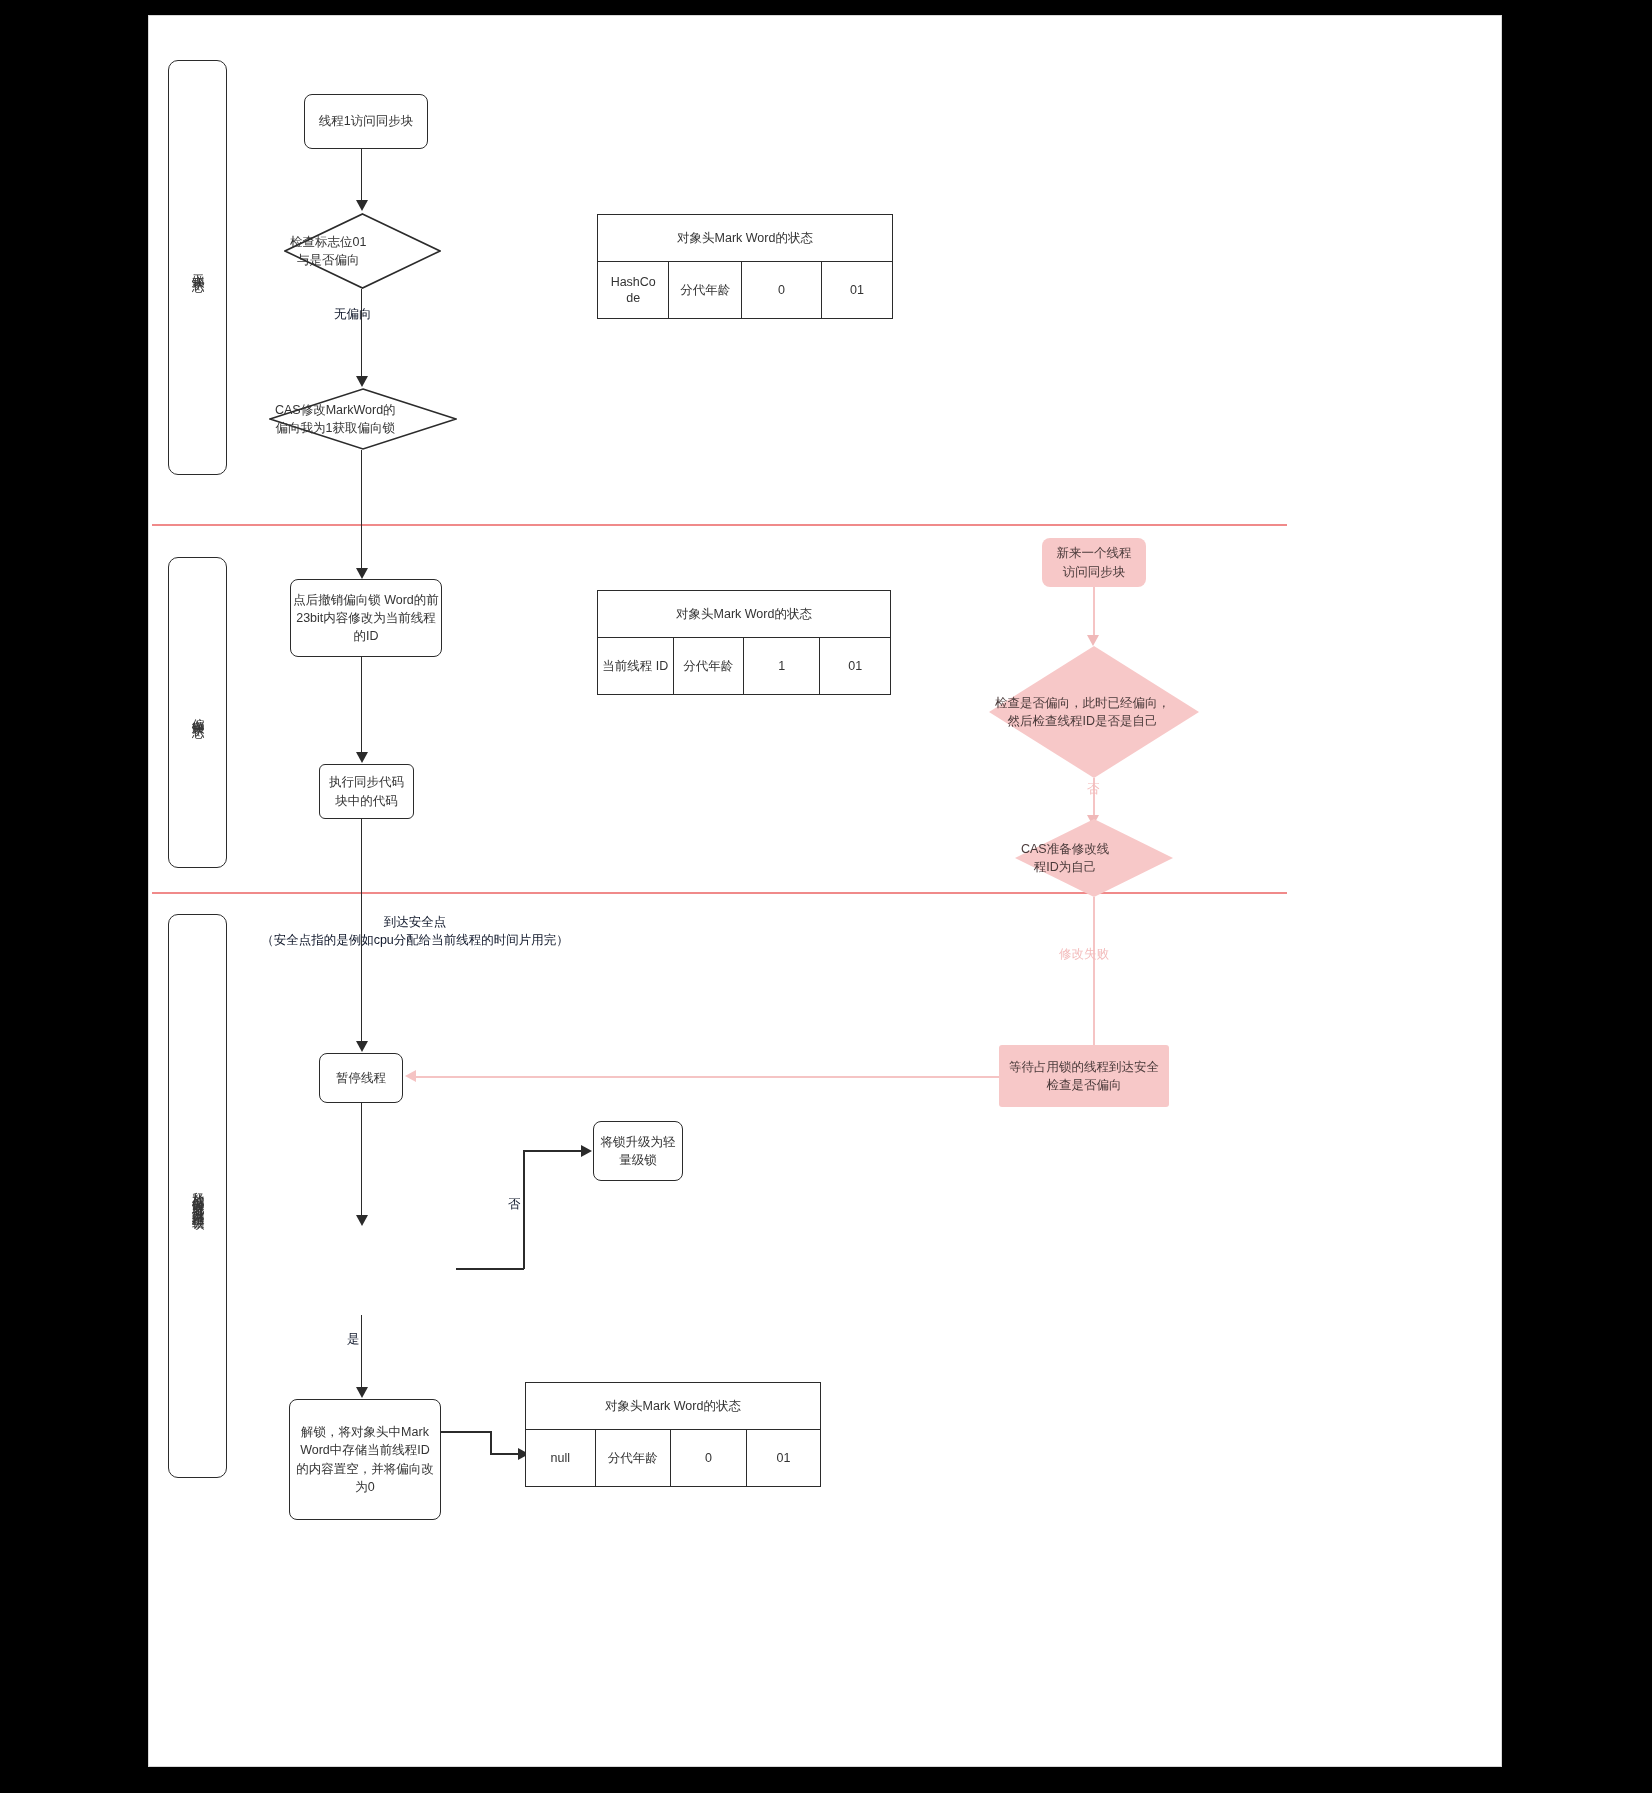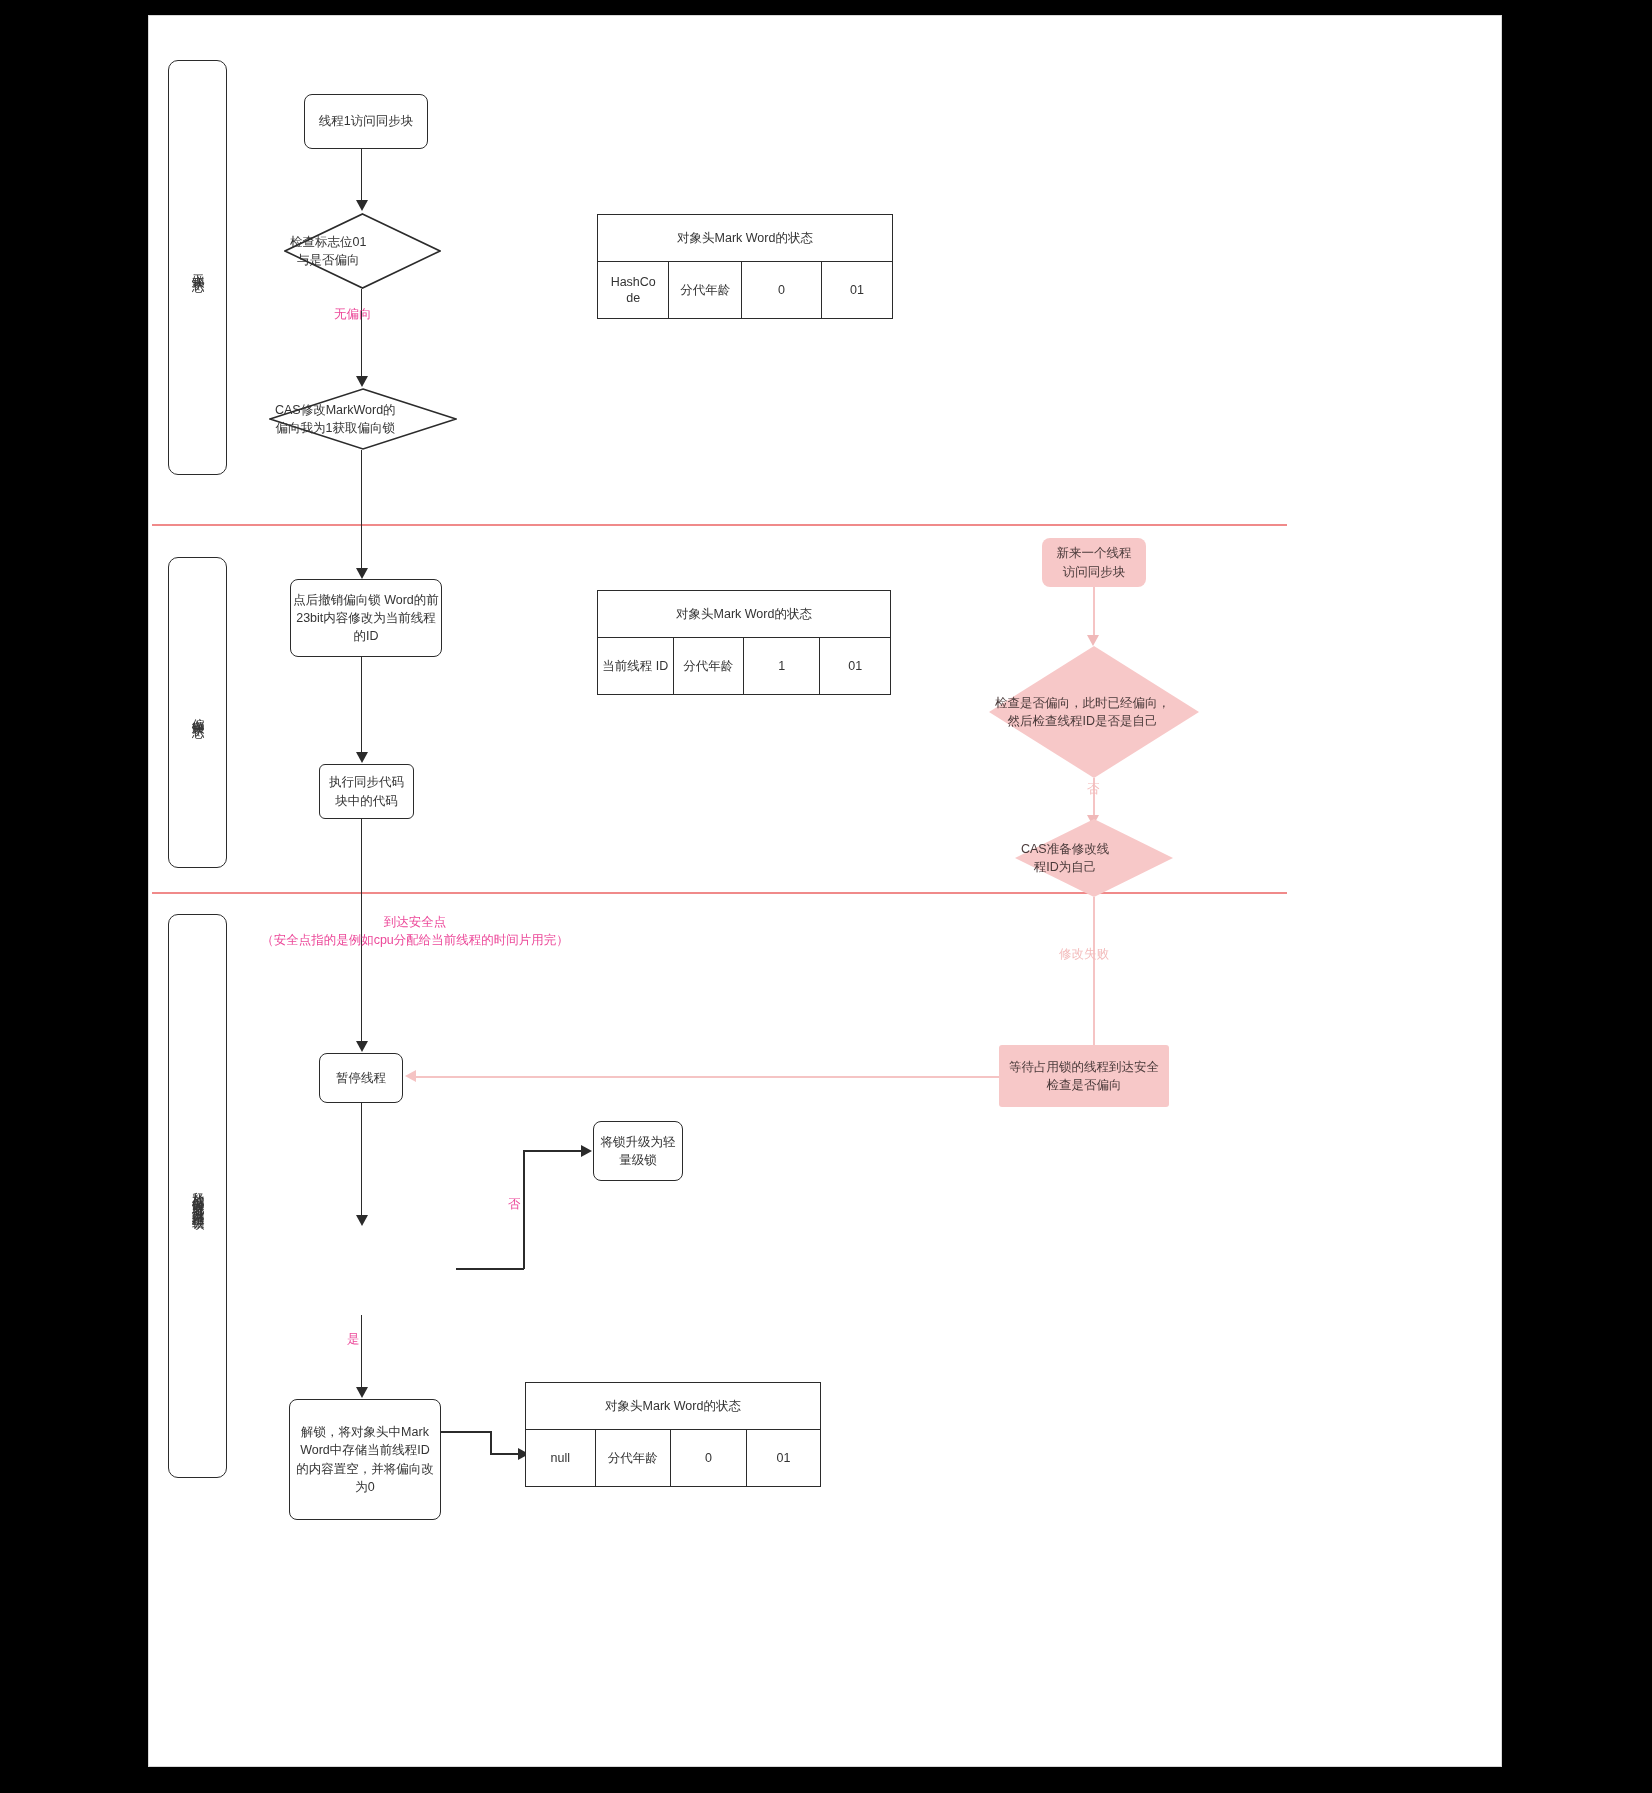--- a/index.html
+++ b/index.html
@@ -144,21 +144,21 @@
     border-bottom: 6px solid transparent;
     border-right: 11px solid #f5c4c4;
   }
   .arrow.down.pink {
     border-top-color: #f0b9b9;
   }
 
   .edgelabel {
     position: absolute;
     font-size: 12.5px;
-    color: #ec4899;
+    color: #0f172a;
     white-space: pre-line;
     line-height: 1.4;
   }
   .edgelabel.pink { color: #f3bcbc; }
 
   
   .divider {
     position: absolute;
     height: 1.6px;
     background: #f08a8a;

